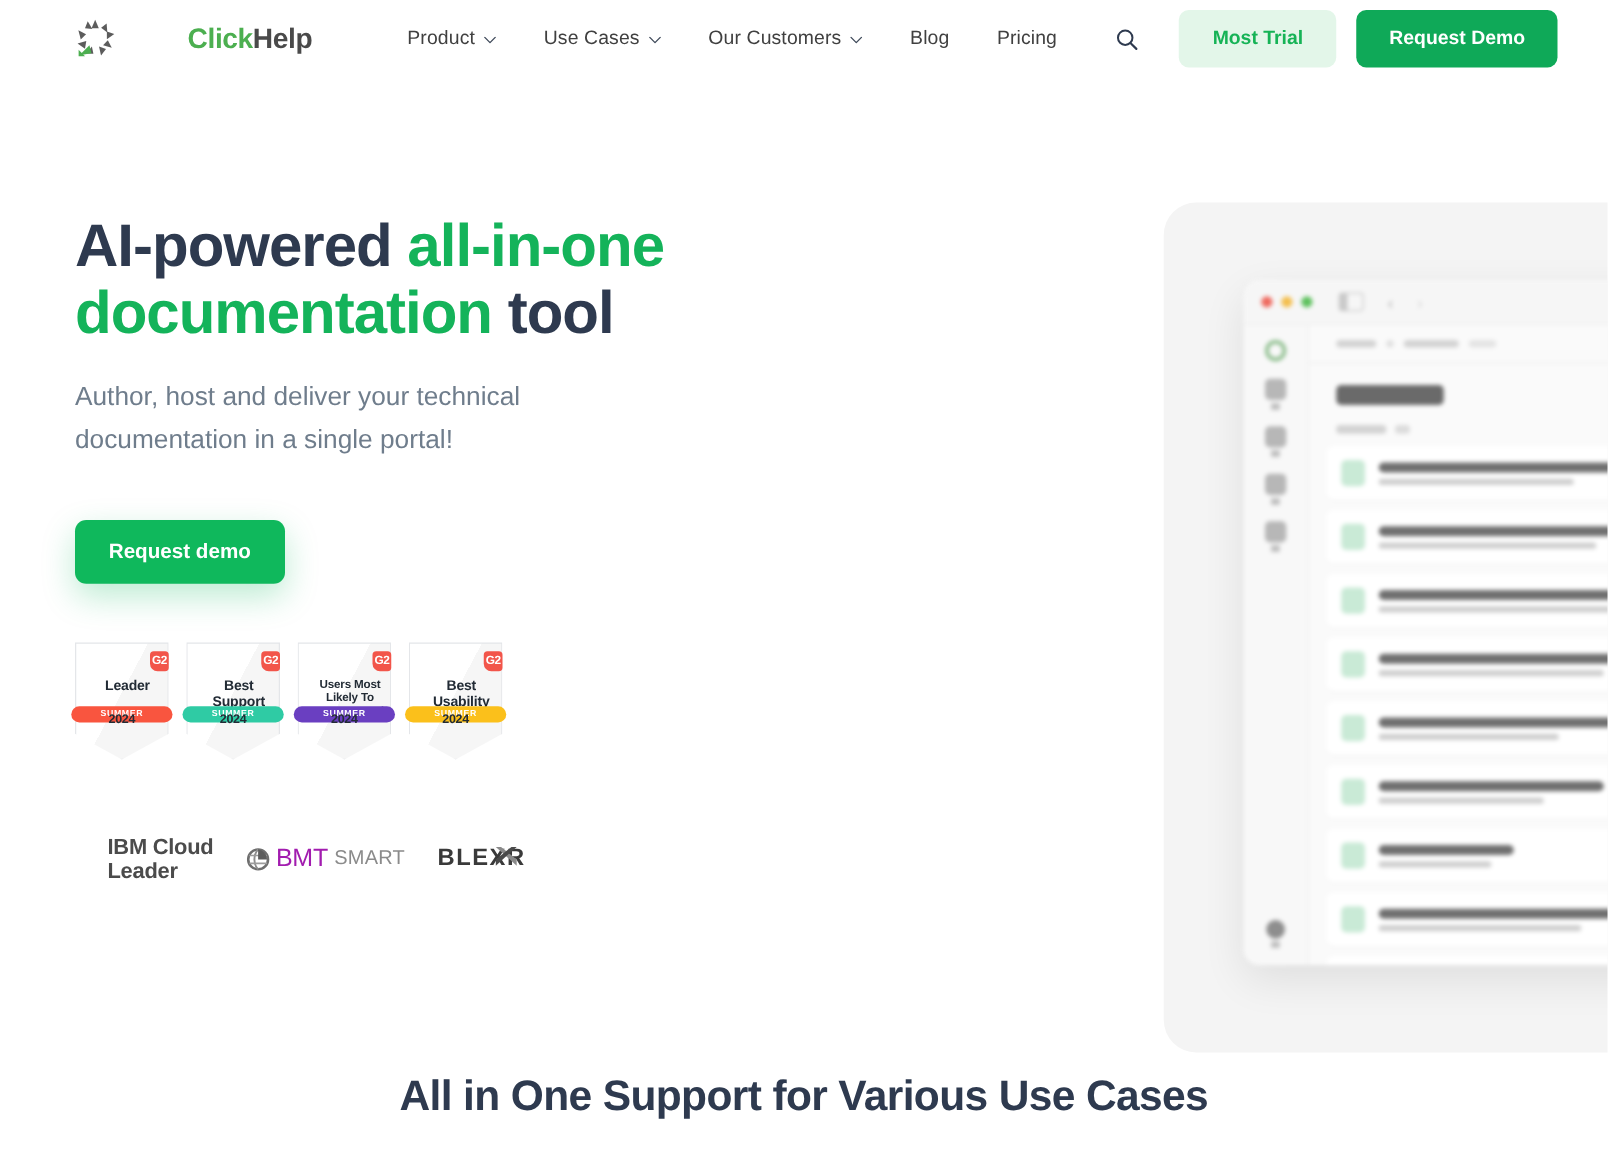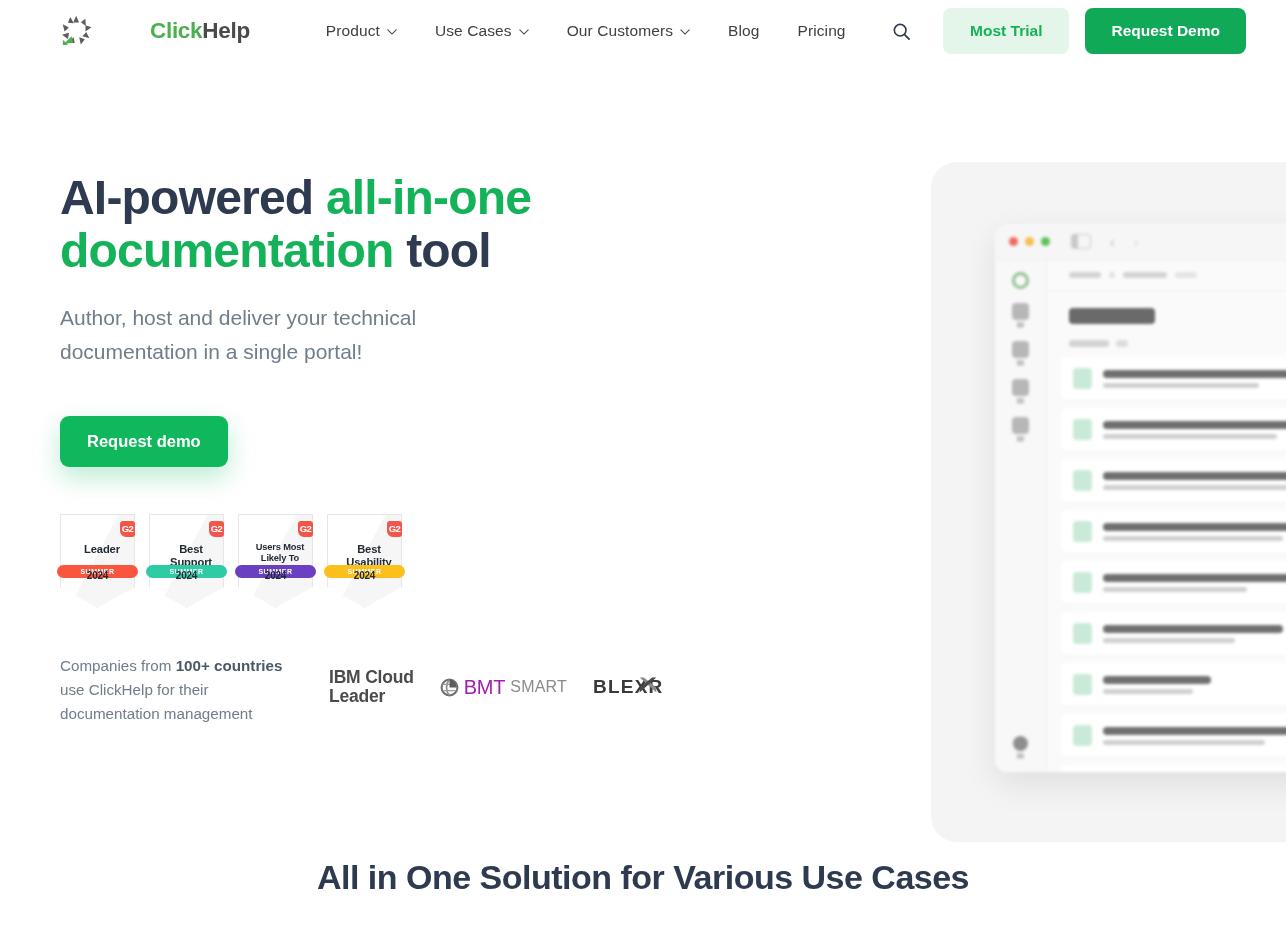--- a/index.html
+++ b/index.html
@@ -618,21 +618,20 @@
           <span class="g2-logo">G2</span>
           <span class="badge-label">Best Usability</span>
         </span>
         <span class="badge-ribbon" style="top:51px;background:#fbc01b">SUMMER</span>
         <span class="badge-year">2024</span>
       </div>
     </div>
 
     
     <div class="companies">
-      <p class="companies-text"><span>Companies from </span><b>100+ countries</b><span> use ClickHelp for their documentation management</span></p>
 
       <div class="logo-row">
 
         <div class="logo-ibm">
           <div>IBM Cloud</div>
           <div>Leader</div>
         </div>
 
         <div class="logo-bmt">
           <svg width="19" height="19" viewBox="0 0 24 24">
@@ -651,14 +650,14 @@
             <path d="M2 3 L22 21 L22 15 L7 3 Z" fill="#8a8a8a"></path>
             <path d="M22 3 L2 21 L2 15 L17 3 Z" fill="#4a4a4a"></path>
           </svg>
         </div>
       </div>
     </div>
   </div>
 </section>
 
 <section class="next-section">
-  <h2 class="section-title">All in One Solution for Various Use Cases</h2>
+  <h2 class="section-title">All in One Support for Various Use Cases</h2>
 </section>
 
 </body></html>

